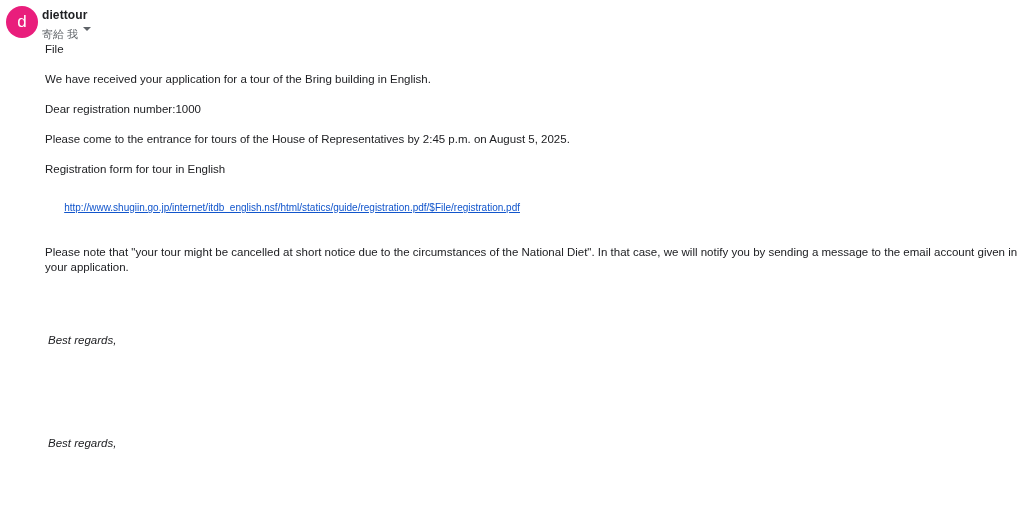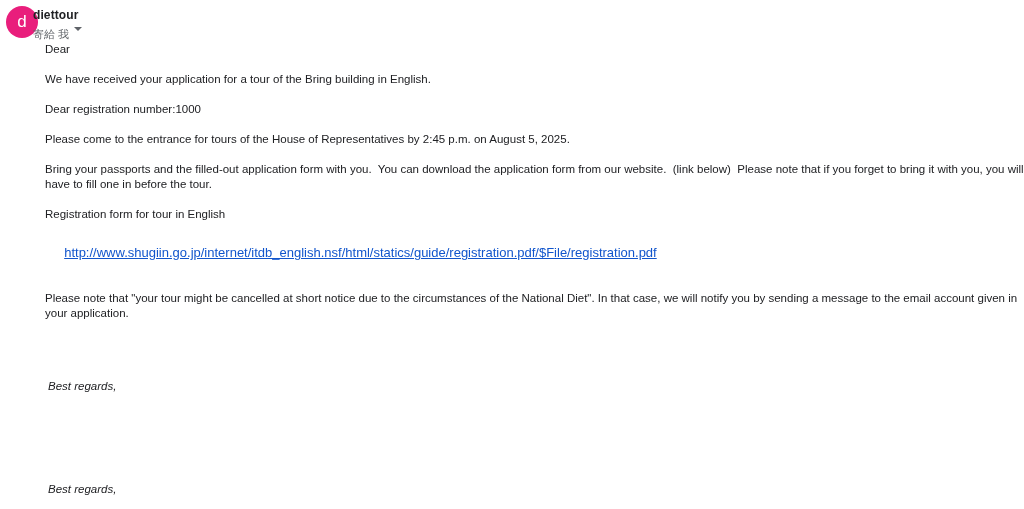--- a/index.html
+++ b/index.html
@@ -28,21 +28,21 @@
     border-radius: 50%;
     background: #e91e7c;
     color: #ffffff;
     font-size: 17px;
     line-height: 32px;
     text-align: center;
     font-family: "Liberation Sans", sans-serif;
   }
   .header-block {
     position: absolute;
-    left: 33px;
+    left: 42px;
     top: 8px;
   }
   .sender-name {
     font-size: 12px;
     font-weight: bold;
     color: #202124;
     line-height: 15px;
     letter-spacing: 0.1px;
   }
   .recipient-row {
@@ -75,21 +75,21 @@
   }
   .para {
     margin: 0 0 15px 0;
     white-space: pre-wrap;
   }
   .para.tight {
     margin-bottom: 8px;
   }
   .link {
     color: #1155cc;
-    font-size: 13px;
+    font-size: 10px;
     word-break: break-all;
   }
   .spacer-lg {
     height: 43px;
   }
   .spacer-md {
     height: 73px;
   }
   .indent {
     padding-left: 3px;
@@ -105,25 +105,24 @@
 
   <div class="header-block">
     <div class="sender-name">diettour</div>
     <div class="recipient-row">
       <span class="recipient-text">寄給 我</span>
       <span class="caret-icon"></span>
     </div>
   </div>
 
   <div class="body-block">
-    <p class="para">Dear</p>
+    <p class="para">File</p>
     <p class="para">We have received your application for a tour of the Bring building in English.</p>
     <p class="para">Dear registration number:1000</p>
     <p class="para">Please come to the entrance for tours of the House of Representatives by 2:45 p.m. on August 5, 2025.</p>
-    <p class="para">Bring your passports and the filled-out application form with you.  You can download the application form from our website.  (link below)  Please note that if you forget to bring it with you, you will have to fill one in before the tour.</p>
     <p class="para tight">Registration form for tour in English</p>
     <p class="para">
       <a class="link" href="#">http://www.shugiin.go.jp/internet/itdb_english.nsf/html/statics/guide/registration.pdf/$File/registration.pdf</a>
     </p>
     <p class="para">Please note that "your tour might be cancelled at short notice due to the circumstances of the National Diet". In that case, we will notify you by sending a message to the email account given in your application.</p>
 
     <div class="spacer-lg"></div>
     <p class="para indent">Best regards,</p>
 
     <div class="spacer-md"></div>

